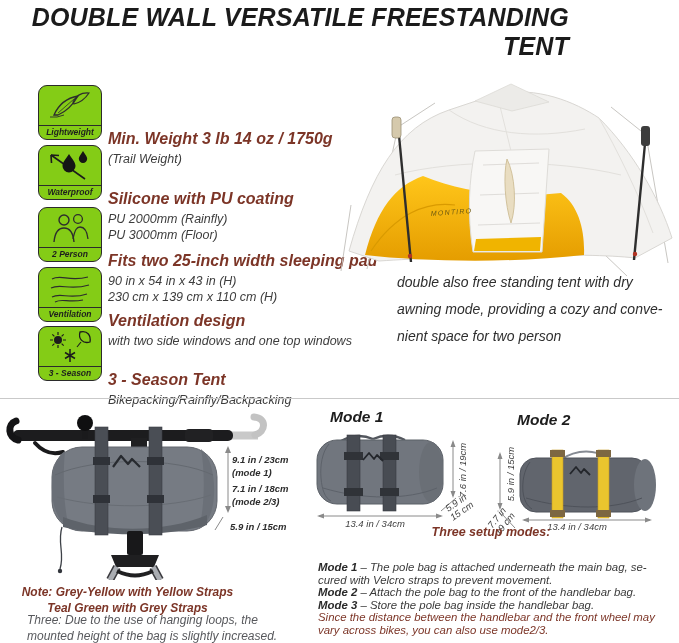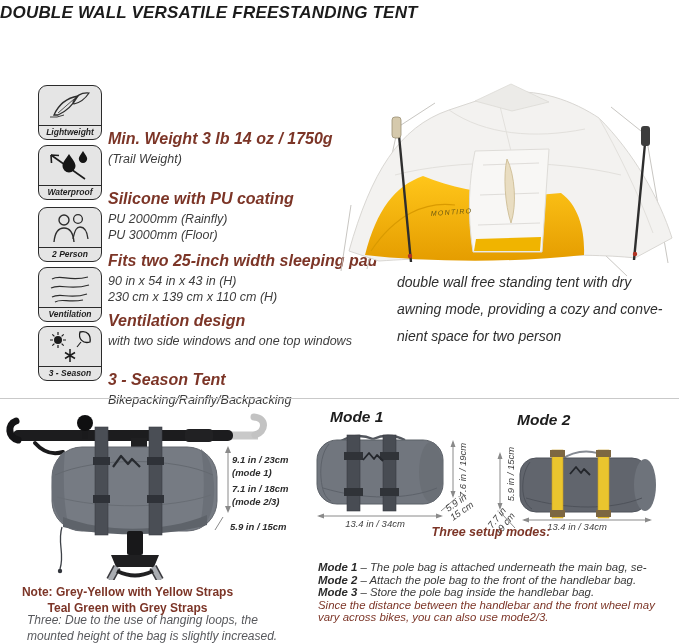--- a/index.html
+++ b/index.html
@@ -1,27 +1,27 @@
 <!DOCTYPE html>
 <html><head>
 <meta charset="utf-8">
 <style>
   * { margin:0; padding:0; box-sizing:border-box; }
   html,body { background:#ffffff; }
   body { font-family:"Liberation Sans", sans-serif; }
   .page { position:relative; width:679px; height:643px; background:#ffffff; overflow:hidden; }
   .abs { position:absolute; }
 
-  .title { top:3px; left:0; width:569px; text-align:left;
-           font-size:17px; font-weight:800; font-style:italic; color:#1b1b1b; letter-spacing:0.2px; }
+  .title { top:3px; left:0; width:569px; text-align:right;
+           font-size:25px; font-weight:800; font-style:italic; color:#1b1b1b; letter-spacing:0.2px; }
 
   
   .feat { position:absolute; left:38px; display:flex; align-items:flex-start; }
   .icon-box { width:64px; height:55px; border:1.6px solid #2b2b2b; border-radius:9px;
-              background:#e5e5e5; display:flex; flex-direction:column; flex:0 0 64px; }
+              background:#84cc16; display:flex; flex-direction:column; flex:0 0 64px; }
   .icon-art { flex:1; display:flex; align-items:center; justify-content:center; overflow:hidden; }
   .icon-badge { border-top:1.4px solid #2b2b2b; font-size:8.5px; font-style:italic; font-weight:600;
                 color:#1e1e1e; text-align:center; padding:1px 0 2px; }
   .ftext { margin-left:6px; padding-top:1px;margin-top:44px; }
   .f-heading { font-size:16px; font-weight:700; font-style:italic; color:#7c3527;
                margin-bottom:3px; white-space:nowrap; }
   .f-line { font-size:12.5px; font-style:italic; font-weight:500; color:#3d3d3d;
             line-height:16px; white-space:nowrap; }
 
   .tent-desc { left:397px; top:274px; }
@@ -31,21 +31,21 @@
   .divider { left:0; top:398px; width:679px; height:1px; background:#c9c9c9; }
 
   .mode-label { font-size:15.5px; font-weight:700; font-style:italic; color:#1d1d1d; white-space:nowrap; }
 
   .bike-dim { font-size:9.5px; font-weight:600; font-style:italic; color:#2c2c2c;
               line-height:13px; white-space:nowrap; }
   .dim-sm { font-size:9.5px; font-style:italic; font-weight:500; color:#424242;
             text-align:center; white-space:nowrap; line-height:10px; }
 
   .color-note { left:15px; top:584px; width:225px; text-align:center; font-size:12px;
-                font-weight:700; color:#7c3527; line-height:16px; }
+                font-weight:700; font-style:italic; color:#7c3527; line-height:16px; }
   .height-note { left:27px; top:612px; font-size:12px; font-style:italic; color:#57585c;
                  line-height:16px; white-space:nowrap; }
 
   .setup-title { left:341px; top:525px; width:300px; text-align:center;
                  font-size:12.5px; font-weight:700; font-style:italic; color:#7c3527; }
   .setup-text { left:318px; top:561px; width:360px; }
   .setup-text .sline { font-size:11.4px; font-style:italic; color:#3a3a3a; line-height:12.5px; white-space:nowrap; }
   .setup-text .sbold { font-weight:700; color:#2a2a2a; }
   .setup-text .sred { color:#7c3527; }
 
@@ -197,21 +197,21 @@
       <circle cx="75" cy="201" r="2.2" fill="#b23323"></circle>
     </g>
     <g>
       <line x1="311" y1="78" x2="299" y2="205" stroke="#2e2e2e" stroke-width="2.4"></line>
       <rect x="306" y="71" width="9" height="20" rx="3" fill="#3d3d3d"></rect>
       <circle cx="300" cy="199" r="2.2" fill="#b23323"></circle>
     </g>
   </svg>
 
   <div class="abs tent-desc">
-    <div>double wall free standing tent with dry</div>
+    <div>double also free standing tent with dry</div>
     <div>awning mode, providing a cozy and conve-</div>
     <div>nient space for two person</div>
   </div>
 
   <div class="abs divider"></div>
 
   <svg class="abs" style="left:5px; top:405px;" width="290" height="175" viewBox="0 0 290 175">
     <g>
       <rect x="205" y="26.5" width="48" height="8" fill="#c9c9c9"></rect>
       <path d="M250,30 C261,27 262,13 249,12" stroke="#c3c3c3" stroke-width="7" fill="none" stroke-linecap="round"></path>
@@ -344,19 +344,20 @@
   <div class="abs dim-sm" style="left:512px; top:522px; width:130px;">13.4 in / 34cm</div>
   <div class="abs dim-sm" style="left:471px; top:469px; width:80px; transform:rotate(-90deg);">5.9 in / 15cm</div>
   <div class="abs dim-sm" style="left:479px; top:511px; width:44px; transform:rotate(-52deg);">
     <div>7.7 in</div>
     <div>19 cm</div>
   </div>
 
   <div class="abs setup-title">Three setup modes:</div>
   <div class="abs setup-text">
     <div class="sline"><span class="sbold">Mode 1</span><span> – The pole bag is attached underneath the main bag, se-</span></div>
+    <div class="sline">cured with Velcro straps to prevent movement.</div>
     <div class="sline"><span class="sbold">Mode 2</span><span> – Attach the pole bag to the front of the handlebar bag.</span></div>
     <div class="sline"><span class="sbold">Mode 3</span><span> – Store the pole bag inside the handlebar bag.</span></div>
     <div class="sline sred">Since the distance between the handlebar and the front wheel may</div>
     <div class="sline sred">vary across bikes, you can also use mode2/3.</div>
   </div>
 
 </div>
 
 </body></html>

